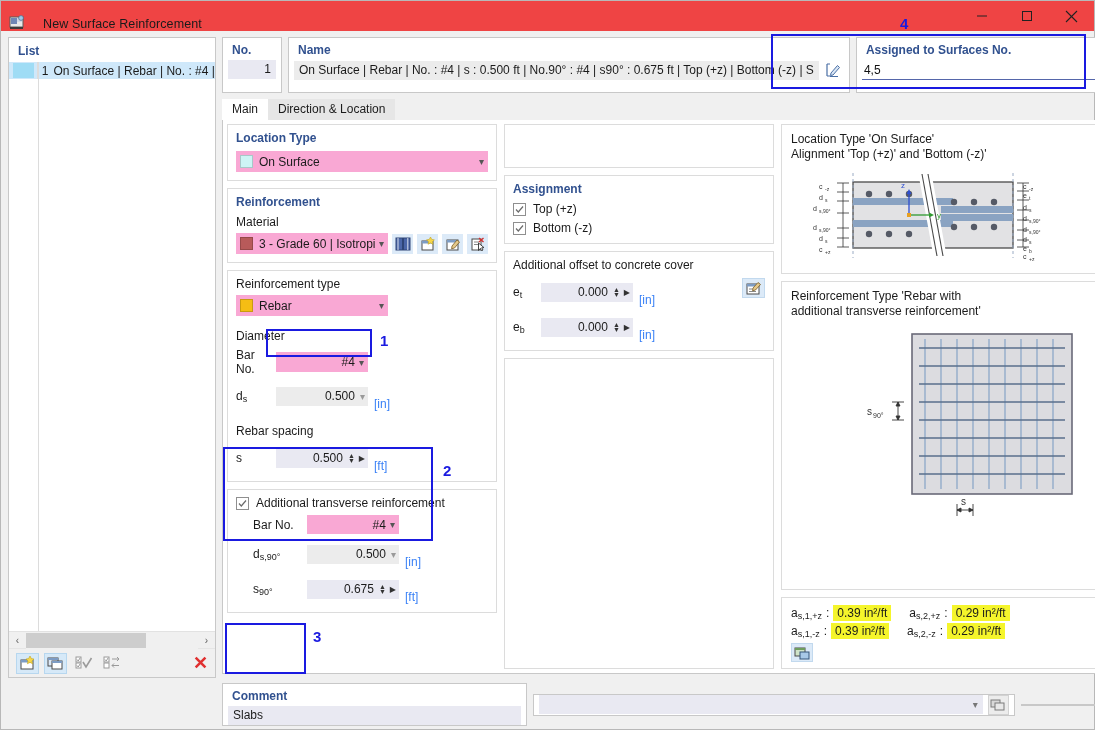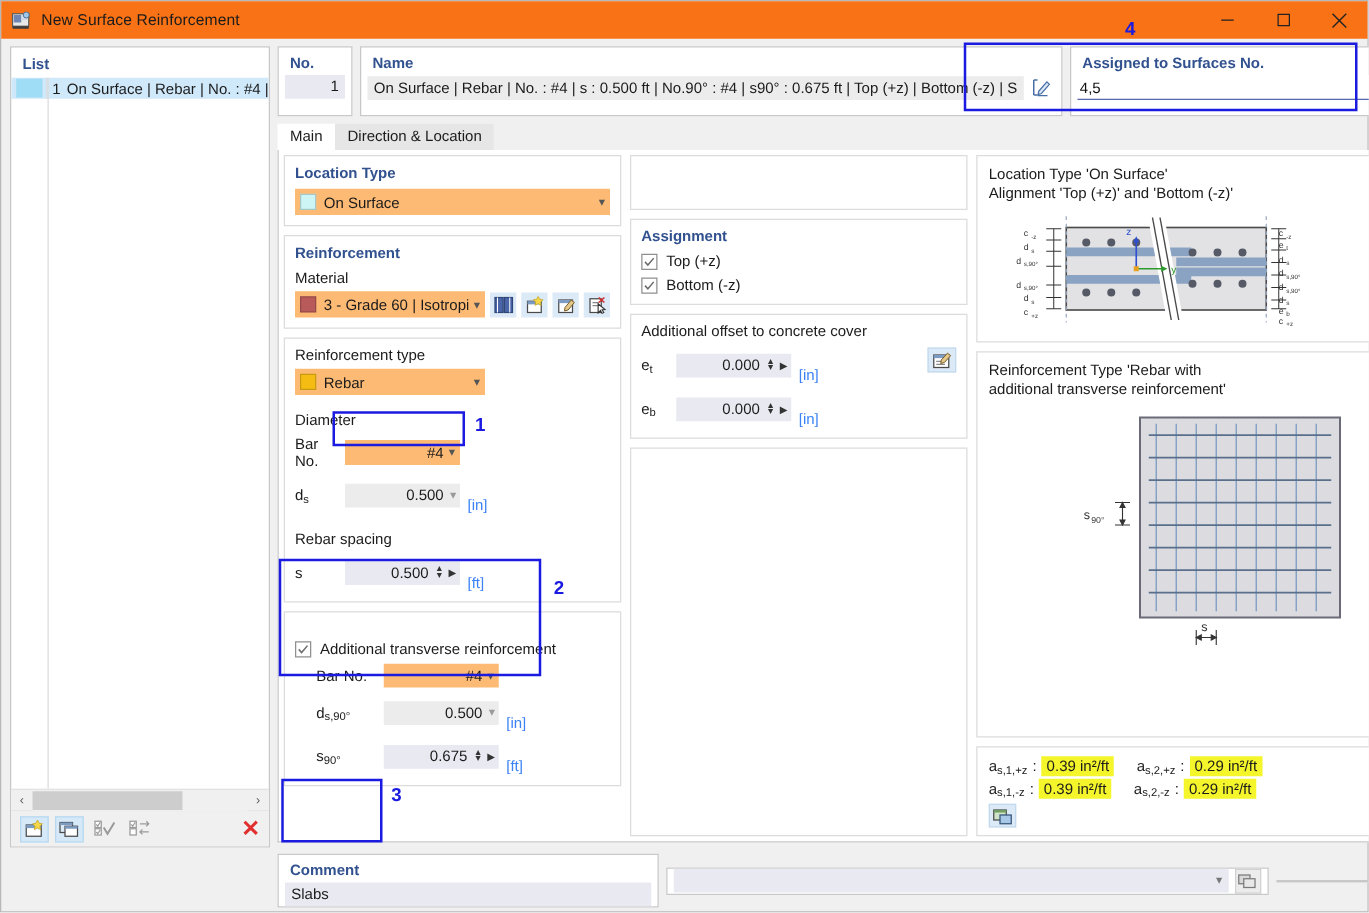--- a/index.html
+++ b/index.html
@@ -15,24 +15,25 @@
   }
 
   
   #window {
     position: absolute; inset: 0;
     background: #f0f0f0;
     border: 1px solid #b8b8b8;
     display: flex; flex-direction: column;
   }
   #titlebar {
-    height: 30px; background: #f97316;
-    display: flex; align-items: center;
+    height: 30px; background: #ef4444;
+    display: flex; align-items: flex-end;
     flex: 0 0 30px;
     position: relative;
+    gap: 10px;
   }
   #titlebar .app-icon {
     width: 17px; height: 17px; margin-left: 8px; margin-right: 7px;
     position: relative; flex: 0 0 auto;
   }
   #titlebar .title-text {
     font-size: 12.5px; color: #1b1b1b; letter-spacing: .1px;
   }
   .win-btns { margin-left: auto; display: flex; height: 30px; }
   .win-btn {
@@ -128,21 +129,21 @@
   .col { display:flex; flex-direction:column; gap:7px; }
   #col1 { width: 270px; flex:0 0 270px; }
   #col2 { width: 270px; flex:0 0 270px; }
   #col3 { flex:1 1 auto; min-width:0; }
 
   .group { border:1px solid #dcdcdc; background:#fff; padding: 6px 8px 8px 8px; }
   .grp-title { color:#31518f; font-weight:bold; font-size:12px; margin-bottom:6px; }
   .lbl { font-size:12px; color:#1b1b1b; }
 
   .combo {
-    background:#fdba74; height:21px; display:flex; align-items:center;
+    background:#f9a8d4; height:21px; display:flex; align-items:center;
     padding: 0 4px; font-size:12px; position:relative;
   }
   .combo .sw { width:13px; height:13px; margin-right:6px; flex:0 0 auto; border:1px solid rgba(0,0,0,.18); }
   .combo .cval { flex:1 1 auto; overflow:hidden; white-space:nowrap; }
   .combo .chev { margin-left:4px; color:#555; font-size:10px; }
   .combo.right .cval { text-align:right; }
 
   .rowf { display:flex; align-items:center; gap:6px; margin-top:5px; }
   .rowf .name { width:34px; font-size:12px; }
   .spin {
@@ -432,21 +433,21 @@
                       <span>▲</span>
                       <span>▼</span>
                     </span>
                   <span class="play">▶</span>
                 </div>
                 <span class="unit">[ft]</span>
               </div>
             </div>
 
             <div class="group" id="transverse-group">
-              <div class="chk" style="margin-top:16px;">
+              <div class="chk" style="margin-top:0;">
                 <span class="chkbox">
                   <svg width="9" height="9" viewBox="0 0 9 9">
                       <path d="M1 4.5 L3.3 7 L8 1.5" fill="none" stroke="#6b6b6b" stroke-width="1.2"></path>
                     </svg>
                 </span>
                 <span>Additional transverse reinforcement</span>
               </div>
 
               <div class="rowf" style="margin-left:17px;">
                 <span class="name" style="width:48px;">Bar No.</span>

